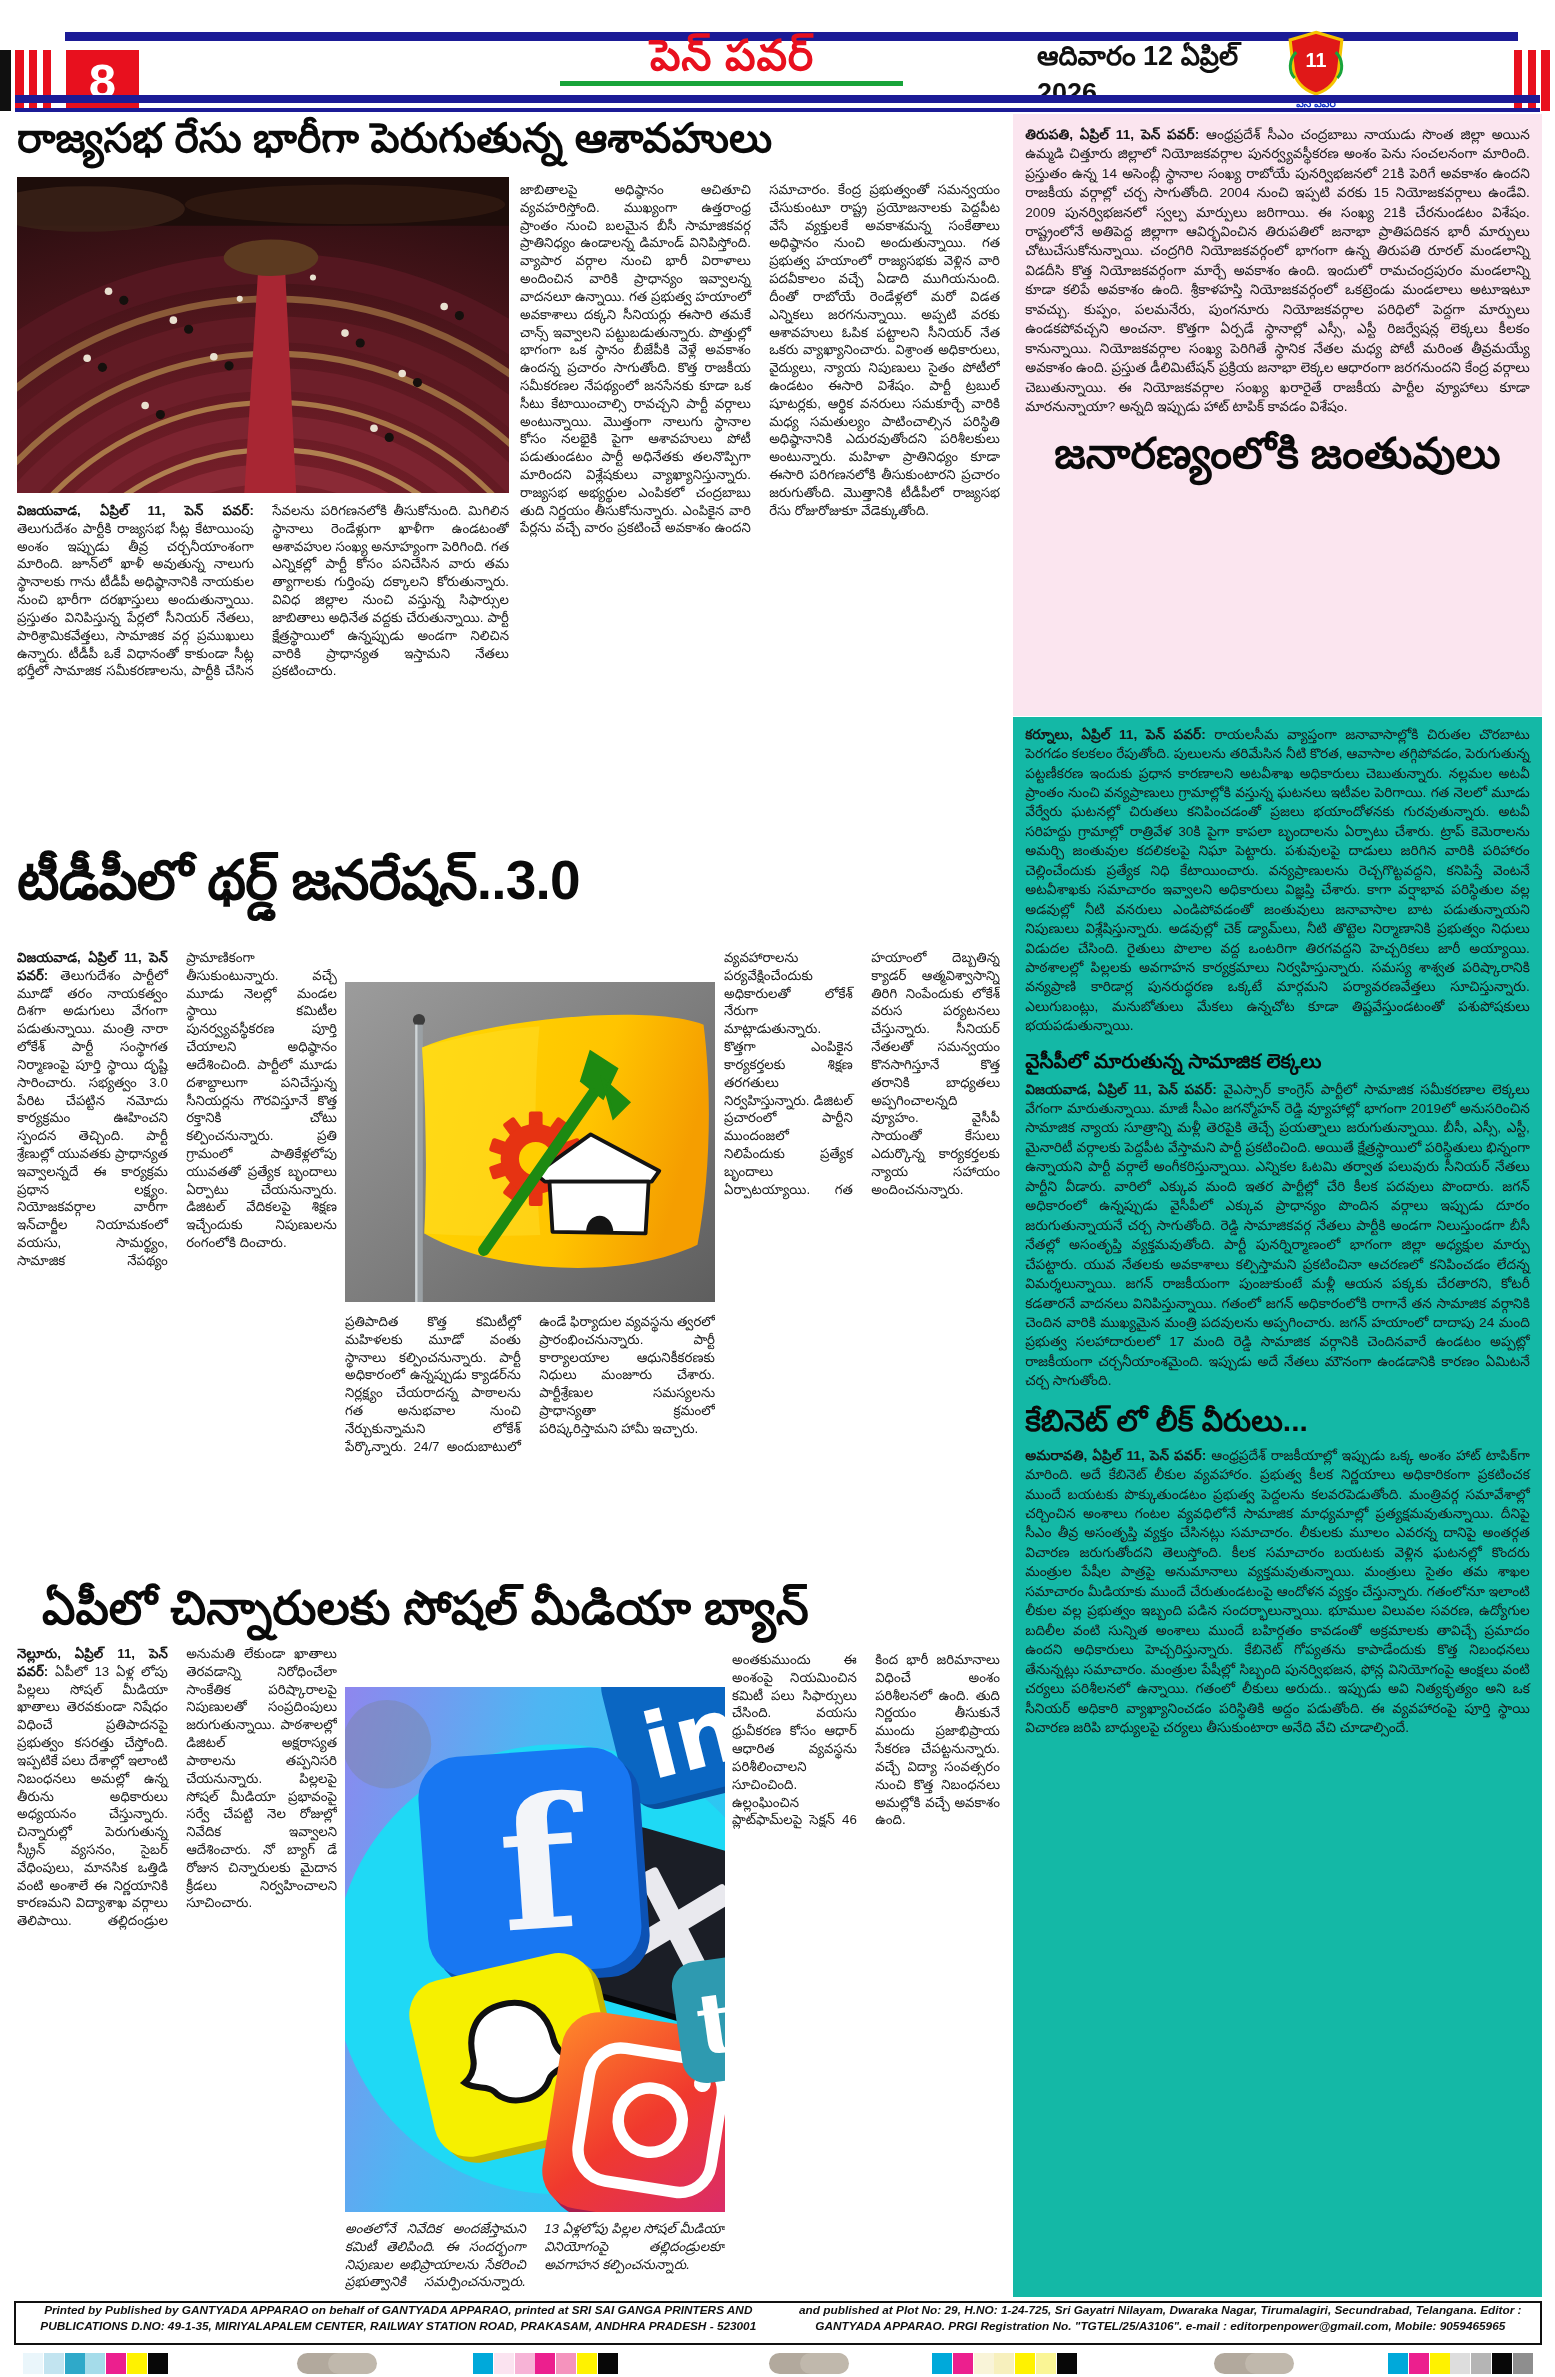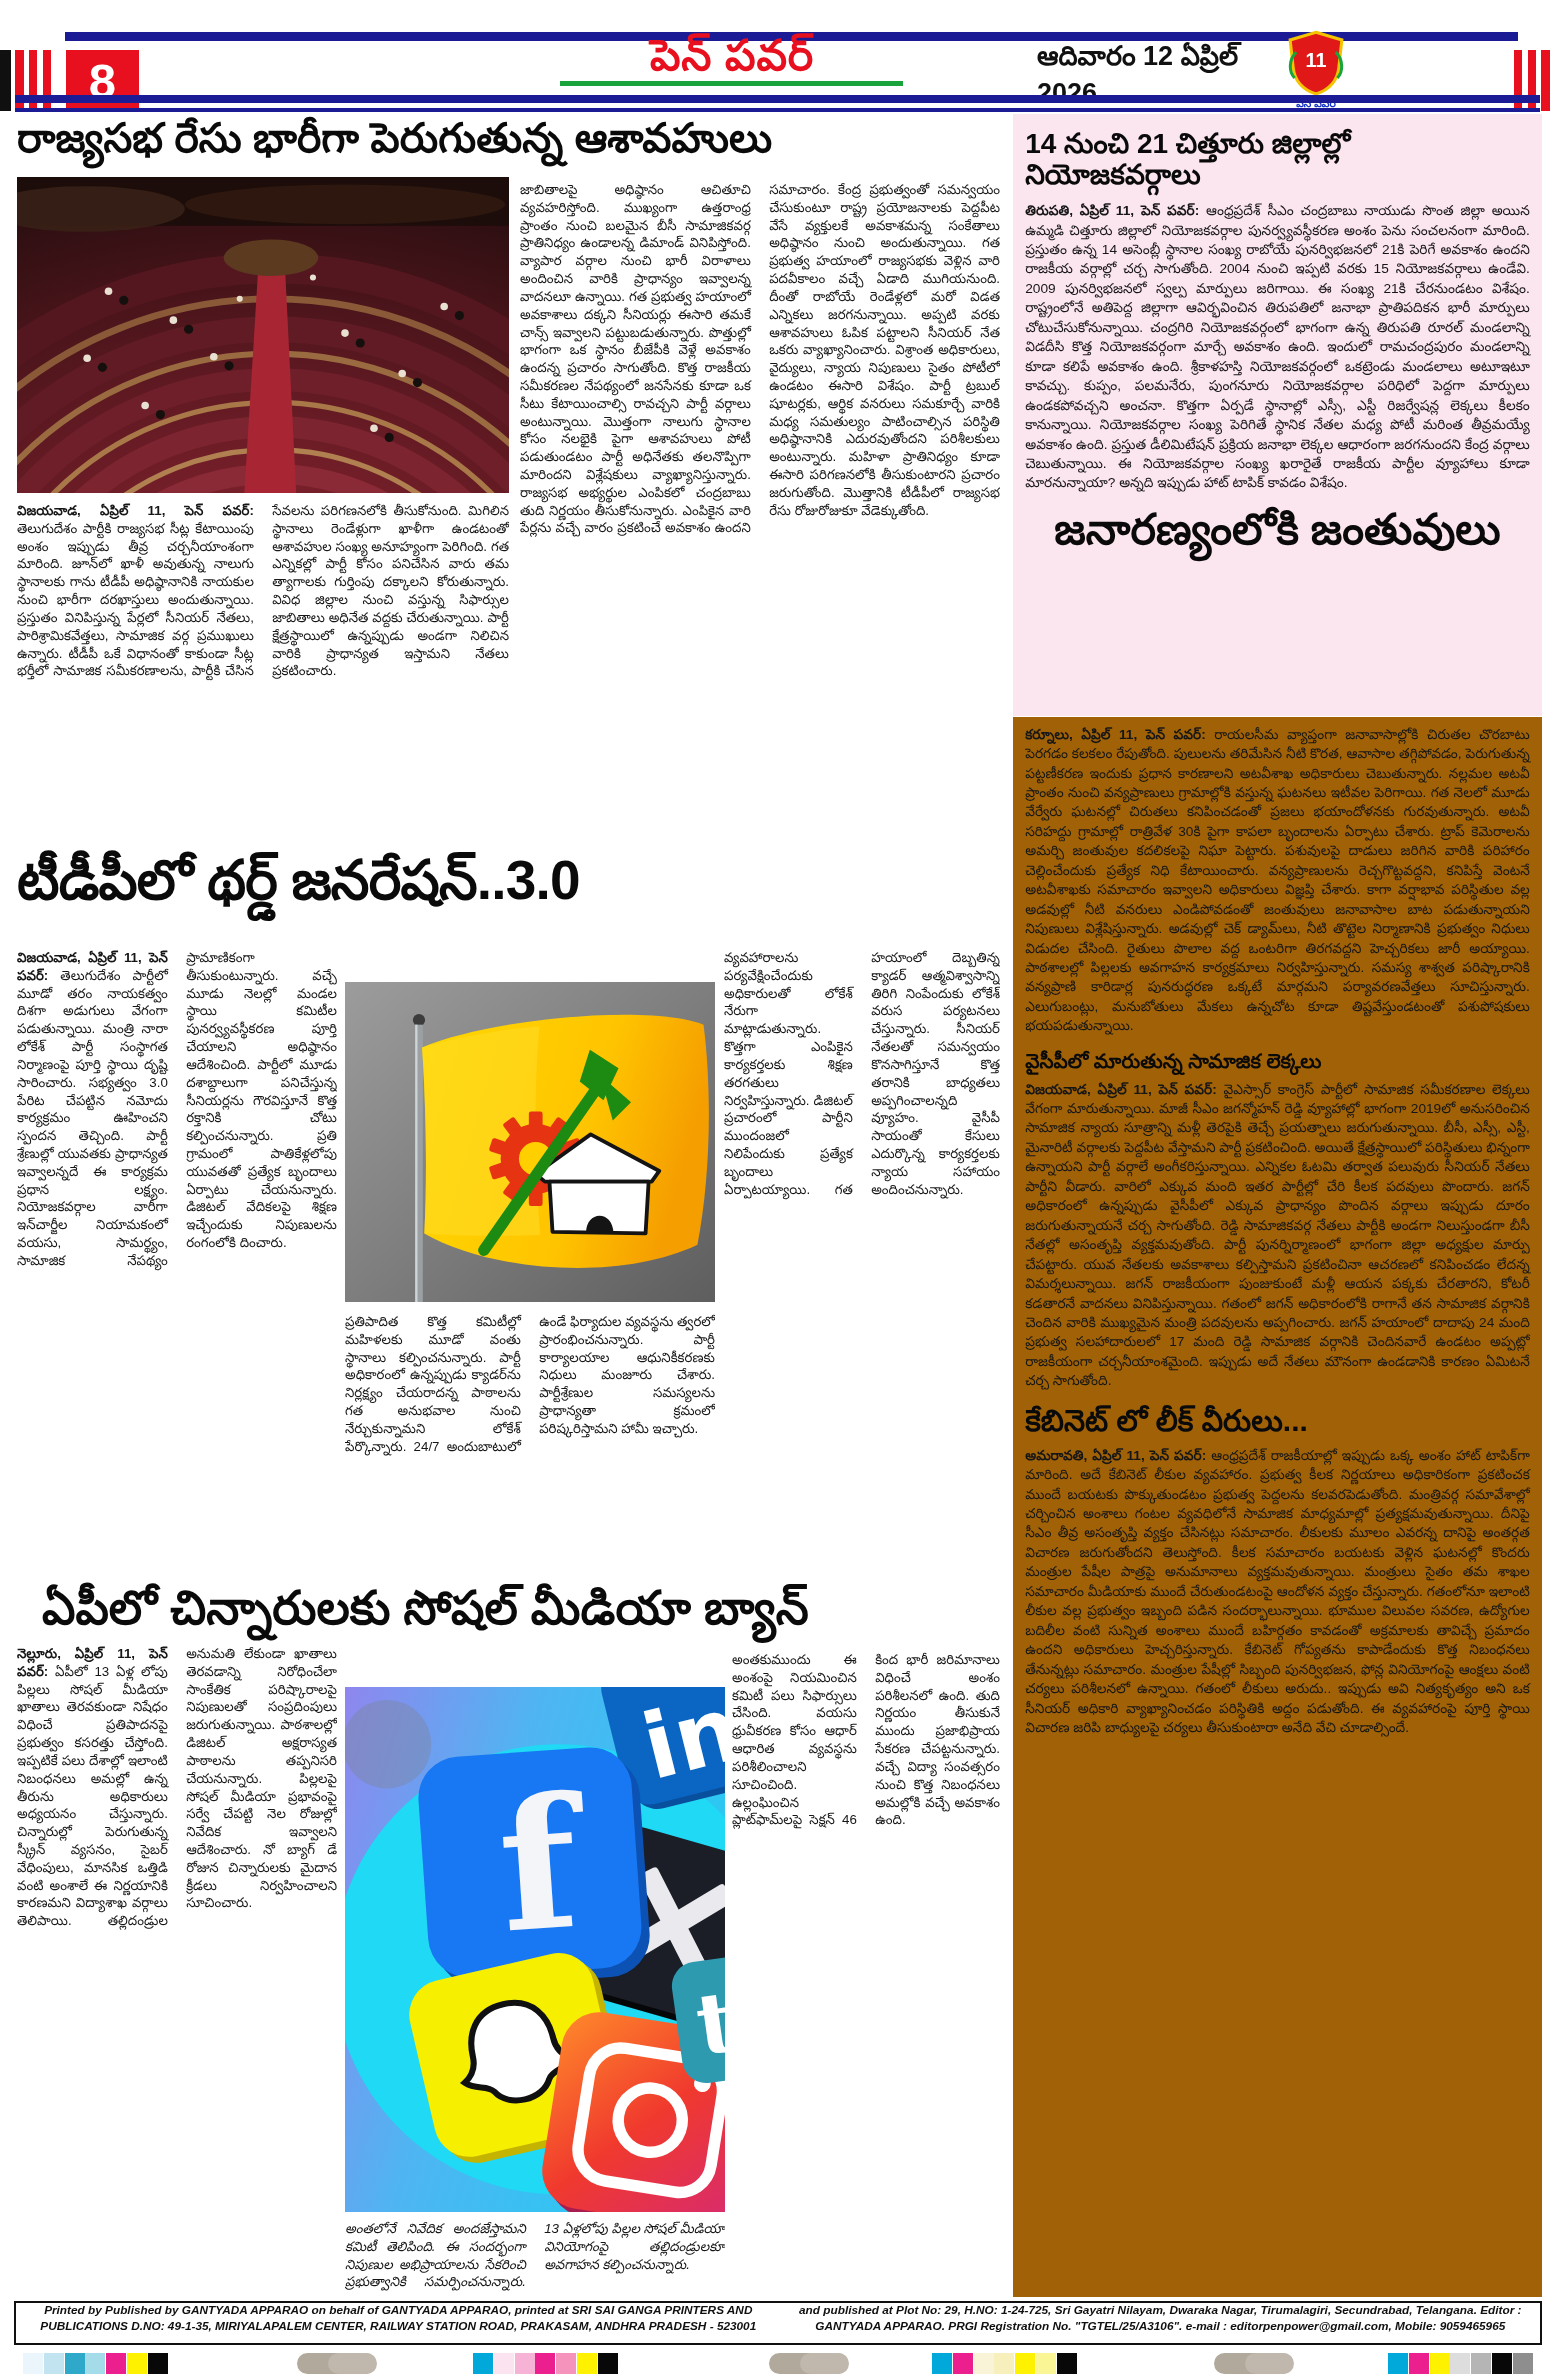--- a/index.html
+++ b/index.html
@@ -43,21 +43,21 @@
   .art3-right{left:732px;top:1651px;width:268px;height:644px;overflow:hidden;}
   .art3-mid{left:345px;top:2220px;width:380px;height:76px;overflow:hidden;font-style:italic;}
   
   .photo{overflow:hidden;}
   .photo svg{display:block;width:100%;height:100%;}
   .photo-chamber{left:17px;top:177px;width:492px;height:316px;}
   .photo-flag{left:345px;top:982px;width:370px;height:320px;}
   .photo-social{left:345px;top:1687px;width:380px;height:525px;}
   
   .rail-pink{left:1013px;top:114px;width:529px;height:602px;background:#fbe5ef;box-sizing:border-box;padding:10.7px 12.2px;}
-  .rail-blue{left:1013px;top:717px;width:529px;height:1580px;background:#a16207;box-sizing:border-box;padding:7.6px 12.2px;}
+  .rail-blue{left:1013px;top:717px;width:529px;height:1580px;background:#14b8a6;box-sizing:border-box;padding:7.6px 12.2px;}
   .rail-headline{font-weight:900;color:#0a0a0a;line-height:1.12;}
   .h-chittoor{font-size:28px;margin:3px 0 10.7px 0;}
   .h-wildlife{font-size:43px;text-align:center;margin:12.2px 0 1.5px 0;}
   .h-ysrcp{font-size:20px;margin:13.7px 0 7.6px 0;}
   .h-cabinet{font-size:30px;margin:13.7px 0 7.6px 0;}
   .rail-body{font-size:13.7px;line-height:1.42;text-align:justify;color:#161616;}
   
   .footer-box{left:13.7px;top:2301px;width:1528px;height:44px;border:2.3px solid #101010;box-sizing:border-box;
     display:flex;flex-direction:row;justify-content:center;text-align:center;background:#fff;}
   .footer-box div{font-size:11.8px;font-weight:700;font-style:italic;line-height:1.35;color:#101010;}
@@ -286,21 +286,20 @@
 </div>
 
 <div class="abs art3-right body-text cols-2">
   <span>అంతకుముందు ఈ అంశంపై నియమించిన కమిటీ పలు సిఫార్సులు చేసింది. వయసు ధ్రువీకరణ కోసం ఆధార్ ఆధారిత వ్యవస్థను పరిశీలించాలని సూచించింది. ఉల్లంఘించిన ప్లాట్‌ఫామ్‌లపై సెక్షన్ 46 కింద భారీ జరిమానాలు విధించే అంశం పరిశీలనలో ఉంది. తుది నిర్ణయం తీసుకునే ముందు ప్రజాభిప్రాయ సేకరణ చేపట్టనున్నారు. వచ్చే విద్యా సంవత్సరం నుంచి కొత్త నిబంధనలు అమల్లోకి వచ్చే అవకాశం ఉంది.</span>
 </div>
 <div class="abs art3-mid body-text cols-2">
   <span>అంతలోనే నివేదిక అందజేస్తామని కమిటీ తెలిపింది. ఈ సందర్భంగా నిపుణుల అభిప్రాయాలను సేకరించి ప్రభుత్వానికి సమర్పించనున్నారు. 13 ఏళ్లలోపు పిల్లల సోషల్ మీడియా వినియోగంపై తల్లిదండ్రులకూ అవగాహన కల్పించనున్నారు.</span>
 </div>
 
 <div class="abs rail-pink">
-  <div class="rail-headline h-chittoor">14 నుంచి 21 చిత్తూరు జిల్లాల్లో నియోజకవర్గాలు</div>
   <div class="rail-body">
     <span class="dateline">తిరుపతి, ఏప్రిల్ 11,  పెన్ పవర్:</span>
     <span>ఆంధ్రప్రదేశ్ సీఎం చంద్రబాబు నాయుడు సొంత జిల్లా అయిన ఉమ్మడి చిత్తూరు జిల్లాలో నియోజకవర్గాల పునర్వ్యవస్థీకరణ అంశం పెను సంచలనంగా మారింది. ప్రస్తుతం ఉన్న 14 అసెంబ్లీ స్థానాల సంఖ్య రాబోయే పునర్విభజనలో 21కి పెరిగే అవకాశం ఉందని రాజకీయ వర్గాల్లో చర్చ సాగుతోంది. 2004 నుంచి ఇప్పటి వరకు 15 నియోజకవర్గాలు ఉండేవి. 2009 పునర్విభజనలో స్వల్ప మార్పులు జరిగాయి. ఈ సంఖ్య 21కి చేరనుండటం విశేషం. రాష్ట్రంలోనే అతిపెద్ద జిల్లాగా ఆవిర్భవించిన తిరుపతిలో జనాభా ప్రాతిపదికన భారీ మార్పులు చోటుచేసుకోనున్నాయి. చంద్రగిరి నియోజకవర్గంలో భాగంగా ఉన్న తిరుపతి రూరల్ మండలాన్ని విడదీసి కొత్త నియోజకవర్గంగా మార్చే అవకాశం ఉంది. ఇందులో రామచంద్రపురం మండలాన్ని కూడా కలిపే అవకాశం ఉంది. శ్రీకాళహస్తి నియోజకవర్గంలో ఒకట్రెండు మండలాలు అటూఇటూ కావచ్చు. కుప్పం, పలమనేరు, పుంగనూరు నియోజకవర్గాల పరిధిలో పెద్దగా మార్పులు ఉండకపోవచ్చని అంచనా. కొత్తగా ఏర్పడే స్థానాల్లో ఎస్సీ, ఎస్టీ రిజర్వేషన్ల లెక్కలు కీలకం కానున్నాయి. నియోజకవర్గాల సంఖ్య పెరిగితే స్థానిక నేతల మధ్య పోటీ మరింత తీవ్రమయ్యే అవకాశం ఉంది. ప్రస్తుత డీలిమిటేషన్ ప్రక్రియ జనాభా లెక్కల ఆధారంగా జరగనుందని కేంద్ర వర్గాలు చెబుతున్నాయి. ఈ నియోజకవర్గాల సంఖ్య ఖరారైతే రాజకీయ పార్టీల వ్యూహాలు కూడా మారనున్నాయా? అన్నది ఇప్పుడు హాట్ టాపిక్ కావడం విశేషం.</span>
   </div>
   <div class="rail-headline h-wildlife">జనారణ్యంలోకి జంతువులు</div>
 </div>
 
 <div class="abs rail-blue">
   <div class="rail-body">
     <span class="dateline">కర్నూలు, ఏప్రిల్ 11,  పెన్ పవర్:</span>

